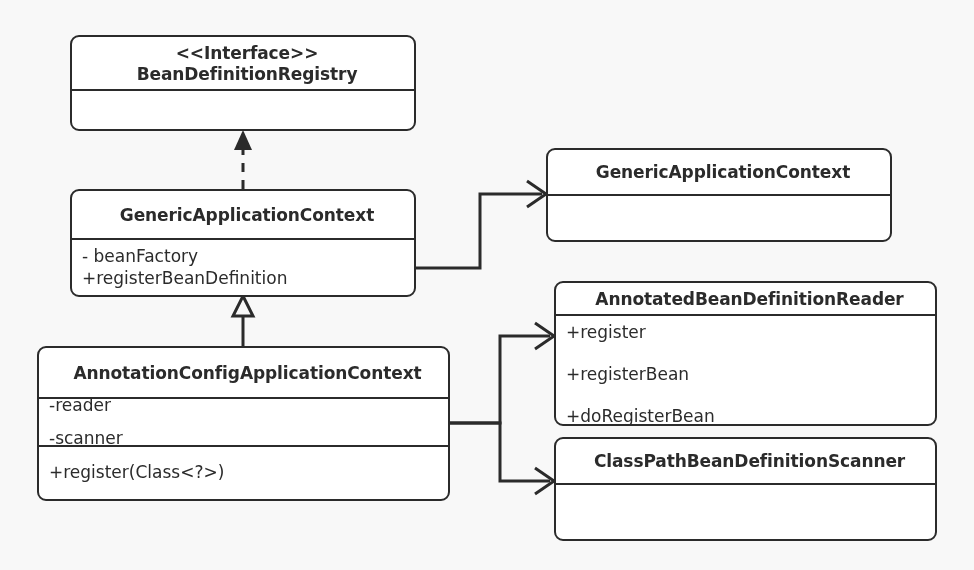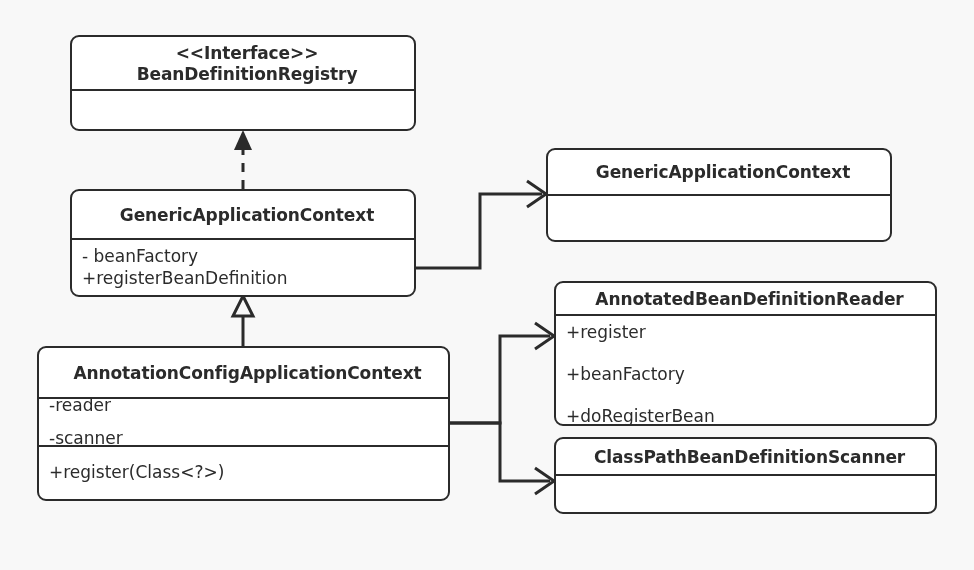--- a/index.html
+++ b/index.html
@@ -147,25 +147,25 @@
     </div>
     <div class="compartment divided empty-body" style="flex:1;"></div>
   </div>
 
   <div class="uml-class" style="left:554px; top:281px; width:383px; height:145px;">
     <div class="compartment class-title" style="height:46px;">
       <span>AnnotatedBeanDefinitionReader</span>
     </div>
     <div class="compartment divided members" style="flex:1;gap:20px;">
       <div class="member">+register</div>
-      <div class="member">+beanFactory</div>
+      <div class="member">+registerBean</div>
       <div class="member">+doRegisterBean</div>
     </div>
   </div>
 
-  <div class="uml-class" style="left:554px; top:437px; width:383px; height:77px;">
+  <div class="uml-class" style="left:554px; top:437px; width:383px; height:104px;">
     <div class="compartment class-title" style="height:44px;">
       <span>ClassPathBeanDefinitionScanner</span>
     </div>
     <div class="compartment divided empty-body" style="flex:1;"></div>
   </div>
 
 </div>
 
 </body></html>

